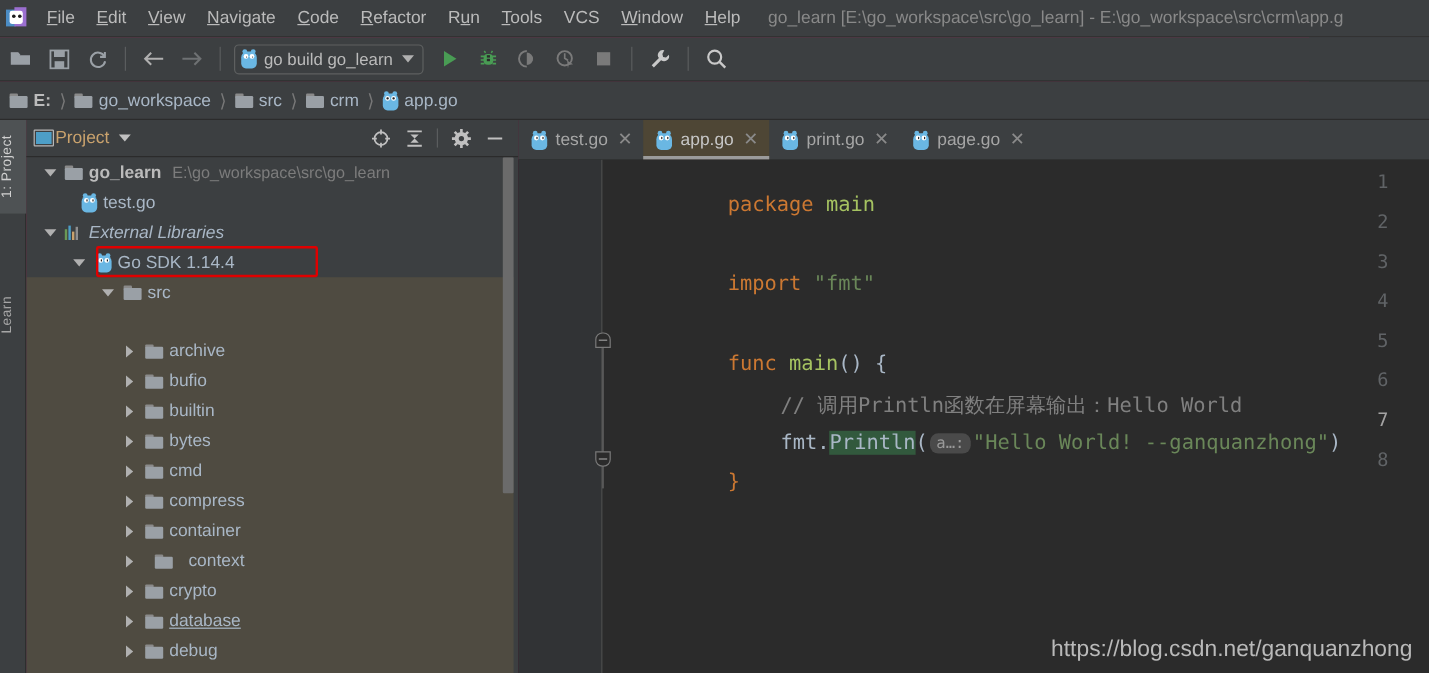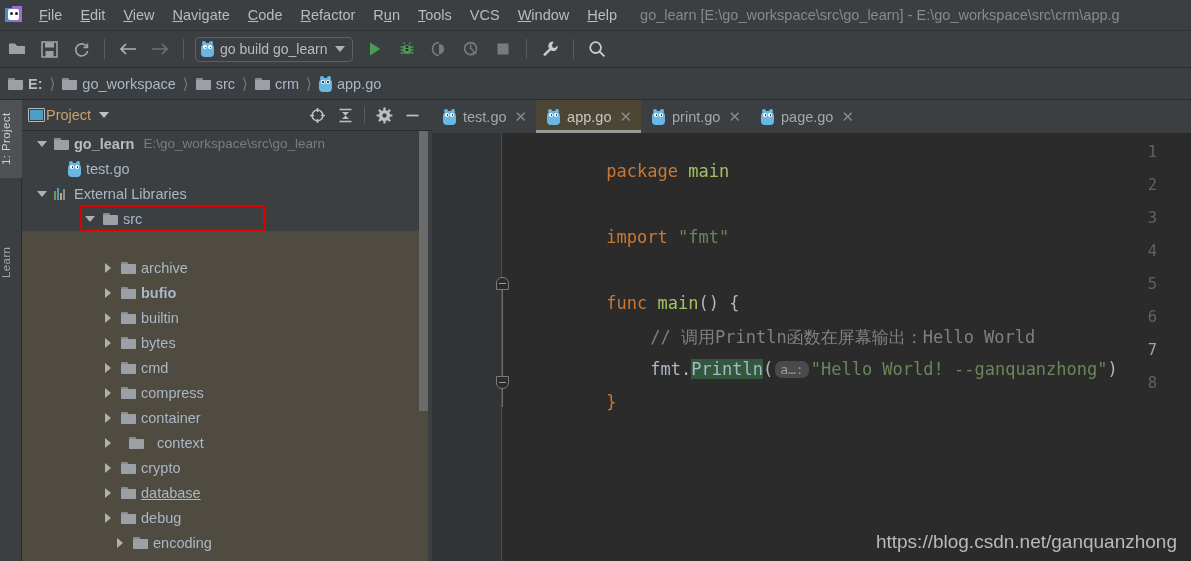--- a/index.html
+++ b/index.html
@@ -432,51 +432,64 @@
             <span class="ear-r"></span>
             <span class="body"></span>
             <span class="eye-l"></span>
             <span class="eye-r"></span>
             <span class="pup-l"></span>
             <span class="pup-r"></span>
           </span>
         <span class="lbl">test.go</span>
       </div>
 
-      <div class="trow" style="padding-left:12px;">
+      <div class="trow" style="padding-left:12px;font-style:italic;">
         <span class="twist open"></span>
         <span class="libs-ico" style="margin-left:4px;">
           <i style="height:9px;background:#6a9955;"></i>
             <i style="height:12px;background:#4d9ec7;"></i>
             <i style="height:7px;background:#c9a26d;"></i>
             <i style="height:11px;background:#8f8f8f;"></i>
         </span>
         <span class="lbl">External Libraries</span>
       </div>
 
+      <div class="trow" style="padding-left:36px;">
+        <span class="twist open"></span>
+        <span class="gopher" style="margin-left:6px;">
+            <span class="ear-l"></span>
+            <span class="ear-r"></span>
+            <span class="body"></span>
+            <span class="eye-l"></span>
+            <span class="eye-r"></span>
+            <span class="pup-l"></span>
+            <span class="pup-r"></span>
+          </span>
+        <span class="lbl">Go SDK 1.14.4</span>
+      </div>
 
       <div class="tree-selected-bg" style="position:absolute;left:0;top:100px;width:406px;height:330px;"></div>
 
       <div class="trow" style="padding-left:60px;">
         <span class="twist open"></span>
         <span class="folder-ico" style="margin-left:5px;">
             <span class="tab"></span>
             <span class="bd"></span>
           </span>
         <span class="lbl">src</span>
       </div>
       <div class="trow" style="padding-left:78px;margin-top:24px;">
         <span class="twist closed"></span>
         <span class="folder-ico" style="margin-left:5px;">
             <span class="tab"></span>
             <span class="bd"></span>
           </span>
         <span class="lbl">archive</span>
       </div>
-      <div class="trow" style="padding-left:78px;font-weight:bold;">
+      <div class="trow" style="padding-left:78px;">
         <span class="twist closed"></span>
         <span class="folder-ico" style="margin-left:5px;">
             <span class="tab"></span>
             <span class="bd"></span>
           </span>
         <span class="lbl">bufio</span>
       </div>
       <div class="trow" style="padding-left:78px;">
         <span class="twist closed"></span>
         <span class="folder-ico" style="margin-left:5px;">

